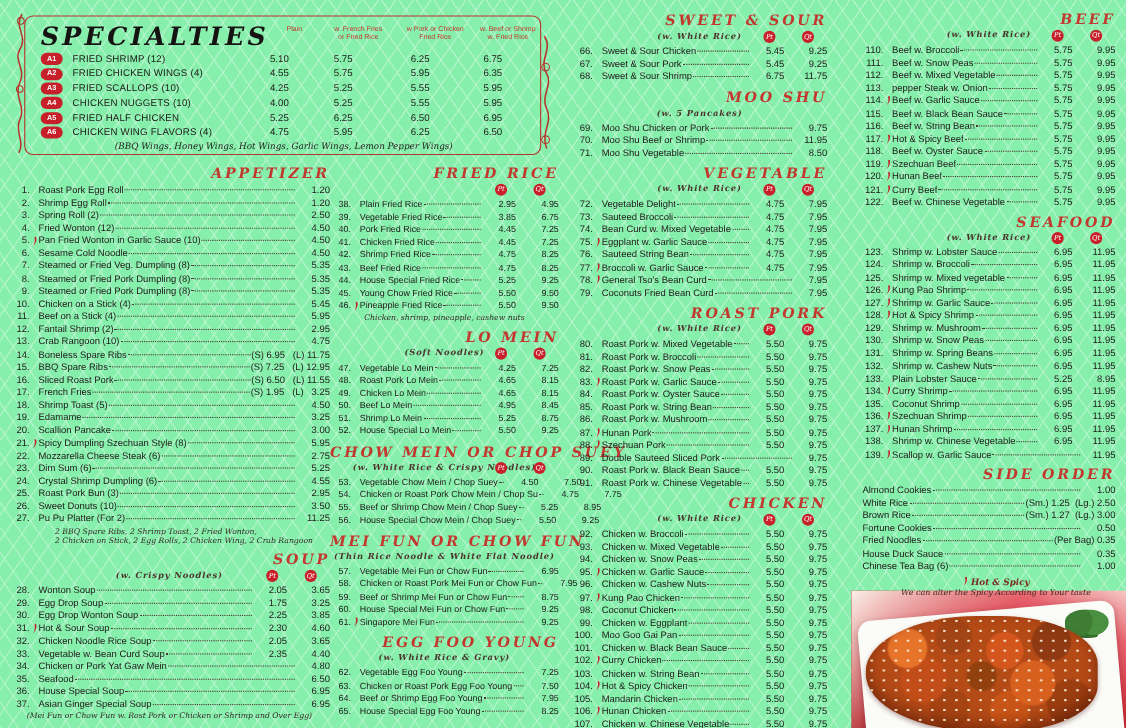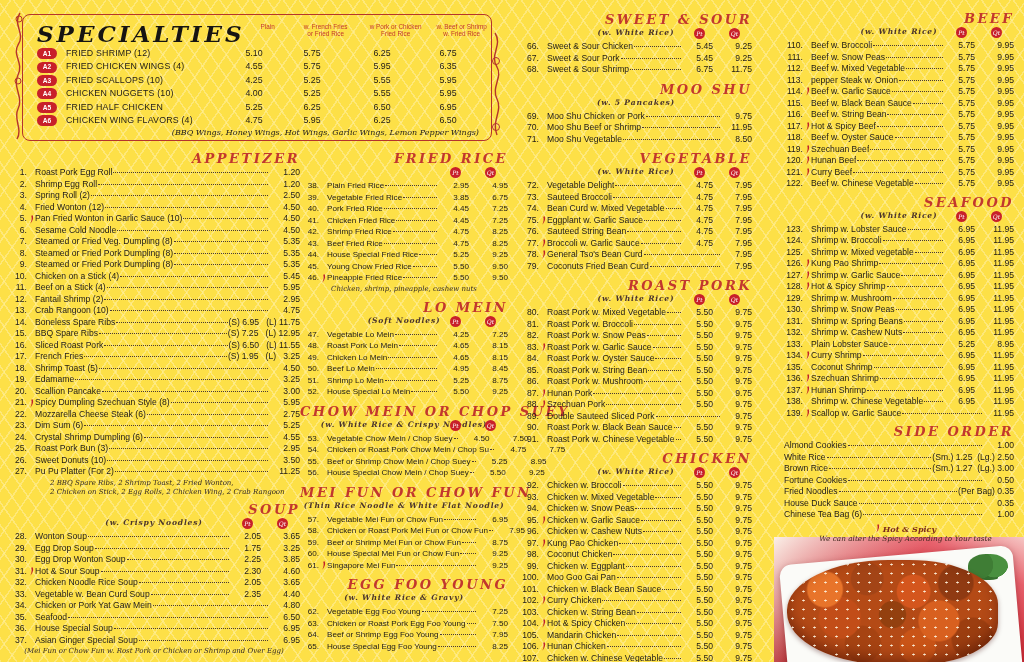--- a/index.html
+++ b/index.html
@@ -1,17 +1,17 @@
 <!DOCTYPE html>
 <html><head>
 <meta charset="utf-8">
 <style>
   html,body{margin:0;padding:0;background:#fff;}
   .page{width:1024px;height:662px;position:relative;overflow:hidden;box-sizing:border-box;
-        background:#fde047;display:flex;gap:12px;padding:6px 10px 0 8px;
+        background:#86efac;display:flex;gap:12px;padding:6px 10px 0 8px;
         font-family:"Liberation Sans",sans-serif;color:#1e1a18;}
   .pattern{position:absolute;inset:0;pointer-events:none;opacity:.45;
     background-image:
       repeating-linear-gradient(55deg, rgba(255,255,255,.6) 0 1.5px, rgba(255,255,255,0) 1.5px 13px),
       repeating-linear-gradient(-55deg, rgba(255,255,255,.6) 0 1.5px, rgba(255,255,255,0) 1.5px 13px);}
   .left{width:500px;flex:none;display:flex;flex-direction:column;position:relative;z-index:1;}
   .left-bottom{display:flex;flex:1;min-height:0;}
   .col{display:flex;flex-direction:column;min-width:0;position:relative;z-index:1;}
   .col1{width:292px;flex:none;}
   .col2{flex:1;}
@@ -30,21 +30,21 @@
   .spec-h{flex:none;text-align:center;font-size:6.4px;line-height:7.4px;color:#c2372e;
           white-space:pre-line;padding-top:5px;}
   .spec-h.w1{width:46px;} .spec-h.w2{width:70px;} .spec-h.w3{width:70px;} .spec-h.w4{width:62px;}
   .spec-row{display:flex;align-items:center;font-size:8.8px;line-height:13.4px;}
   .spec-code{width:20px;height:11px;border-radius:7px;background:#c8202a;color:#fff;
              font-size:6.6px;font-weight:bold;display:flex;align-items:center;justify-content:center;
              flex:none;margin-right:9px;}
   .spec-name{flex:1;letter-spacing:.2px;white-space:nowrap;overflow:hidden;}
   .spec-p{flex:none;text-align:center;font-size:8.8px;}
   .spec-p.w1{width:46px;} .spec-p.w2{width:70px;} .spec-p.w3{width:70px;} .spec-p.w4{width:62px;}
-  .spec-note{text-align:right;font-family:"DejaVu Serif",serif;font-style:italic;
+  .spec-note{text-align:center;font-family:"DejaVu Serif",serif;font-style:italic;
              font-size:8px;color:#24201e;margin-top:1px;}
 
   
   .section{margin-top:1px;}
   .sec-title{font-family:"DejaVu Serif",serif;font-style:italic;font-weight:700;color:#c2372e;
              text-align:right;font-size:13px;letter-spacing:2.5px;margin:5px 0 1px;white-space:nowrap;}
   .sub-row{position:relative;min-height:12px;margin-bottom:1px;}
   .sec-sub{font-family:"DejaVu Serif",serif;font-style:italic;font-weight:700;color:#4a342c;
            font-size:7.6px;letter-spacing:.8px;text-align:center;}
   .pq{display:flex;width:70px;}

